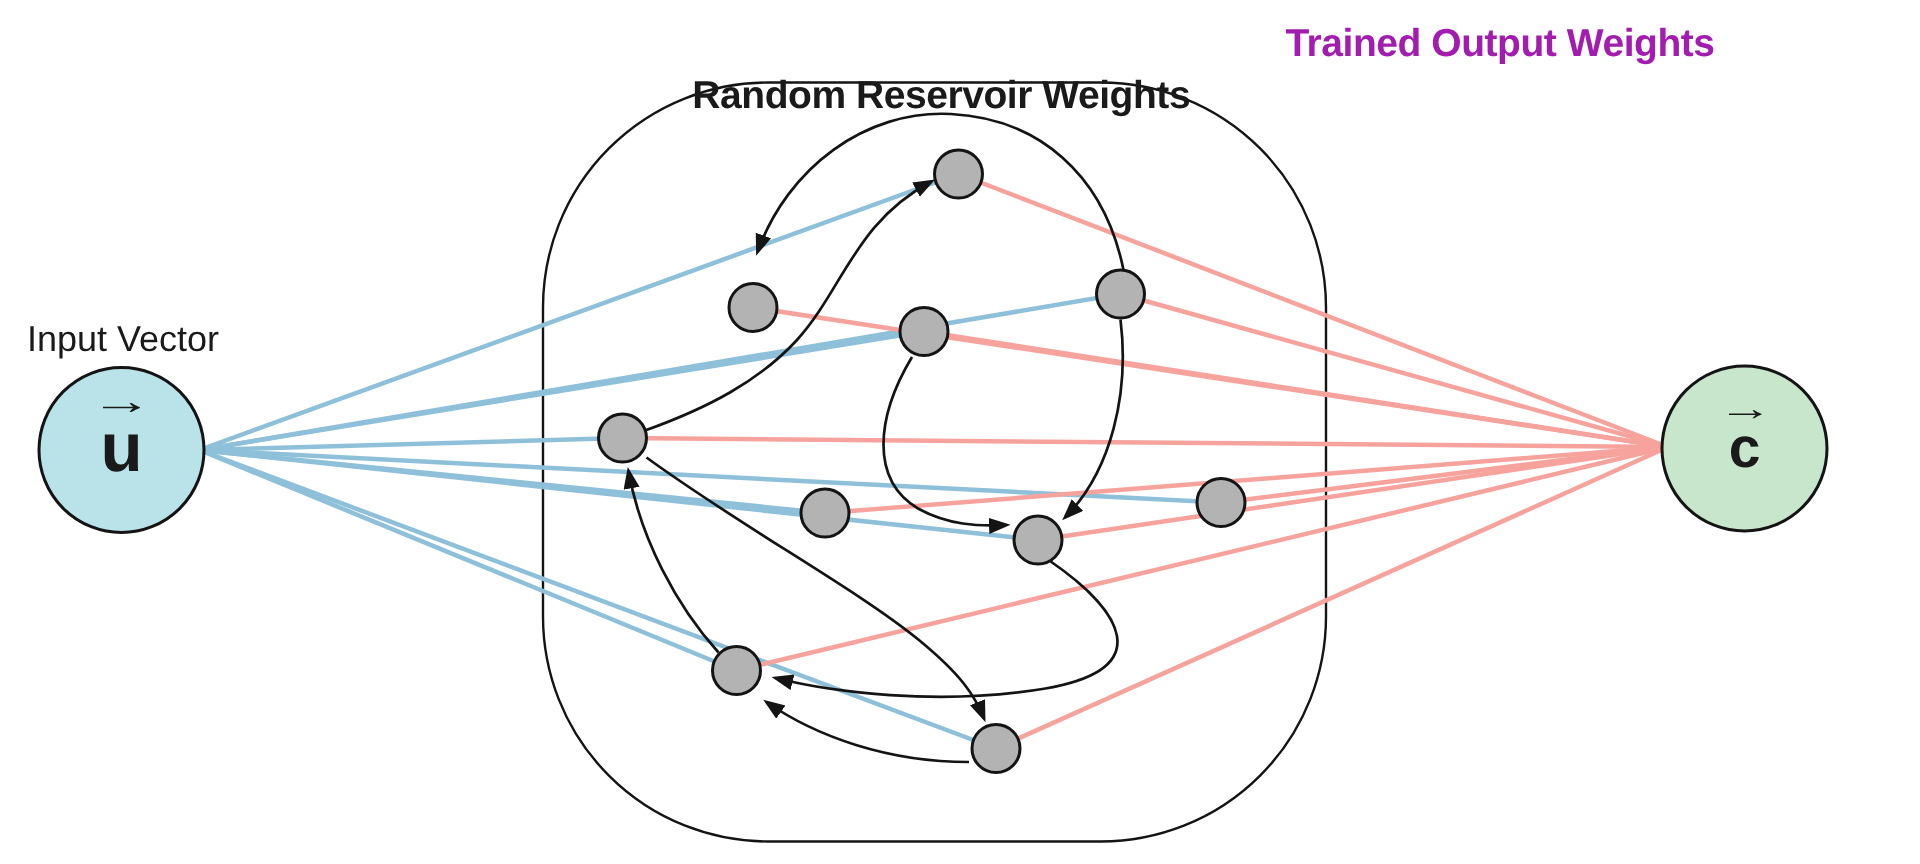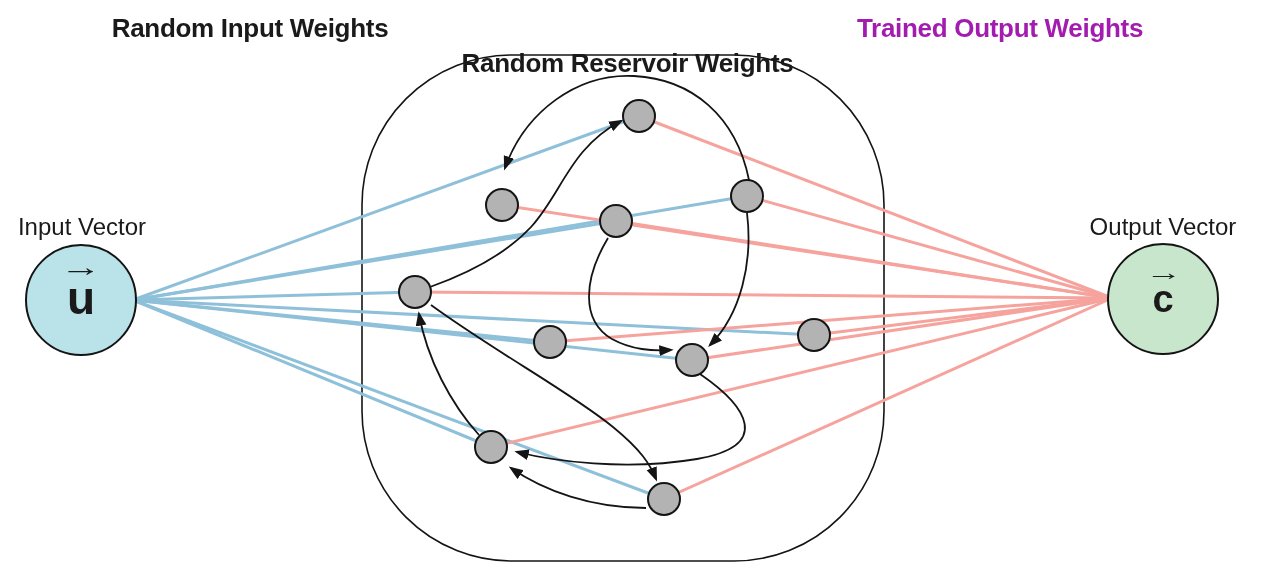--- a/index.html
+++ b/index.html
@@ -83,26 +83,24 @@
         <circle cx="814" cy="335" r="16" fill="#b3b3b3" stroke="#141414" stroke-width="2"></circle>
         <circle cx="491" cy="447" r="16" fill="#b3b3b3" stroke="#141414" stroke-width="2"></circle>
         <circle cx="664" cy="499" r="16" fill="#b3b3b3" stroke="#141414" stroke-width="2"></circle>
       </g>
     <g id="layer-io">
         <circle cx="81" cy="300" r="55" fill="#b9e3e9" stroke="#141414" stroke-width="2"></circle>
         <circle cx="1163" cy="299" r="55" fill="#c8e6cc" stroke="#141414" stroke-width="2"></circle>
       </g>
   </svg>
 
-  <div class="heading" id="heading-input">Random Input Weights</div>
   <div class="heading" id="heading-reservoir">Random Reservoir Weights</div>
   <div class="heading" id="heading-output" style="color: #a21caf;">Trained Output Weights</div>
 
   <div class="vec-label" id="label-input">Input Vector</div>
-  <div class="vec-label" id="label-output">Output Vector</div>
 
   <div class="vec-glyph" id="glyph-input">
     <span class="vec-arrow">→</span>
     <span class="vec-letter">u</span>
   </div>
   <div class="vec-glyph" id="glyph-output">
     <span class="vec-arrow">→</span>
     <span class="vec-letter">c</span>
   </div>
 

